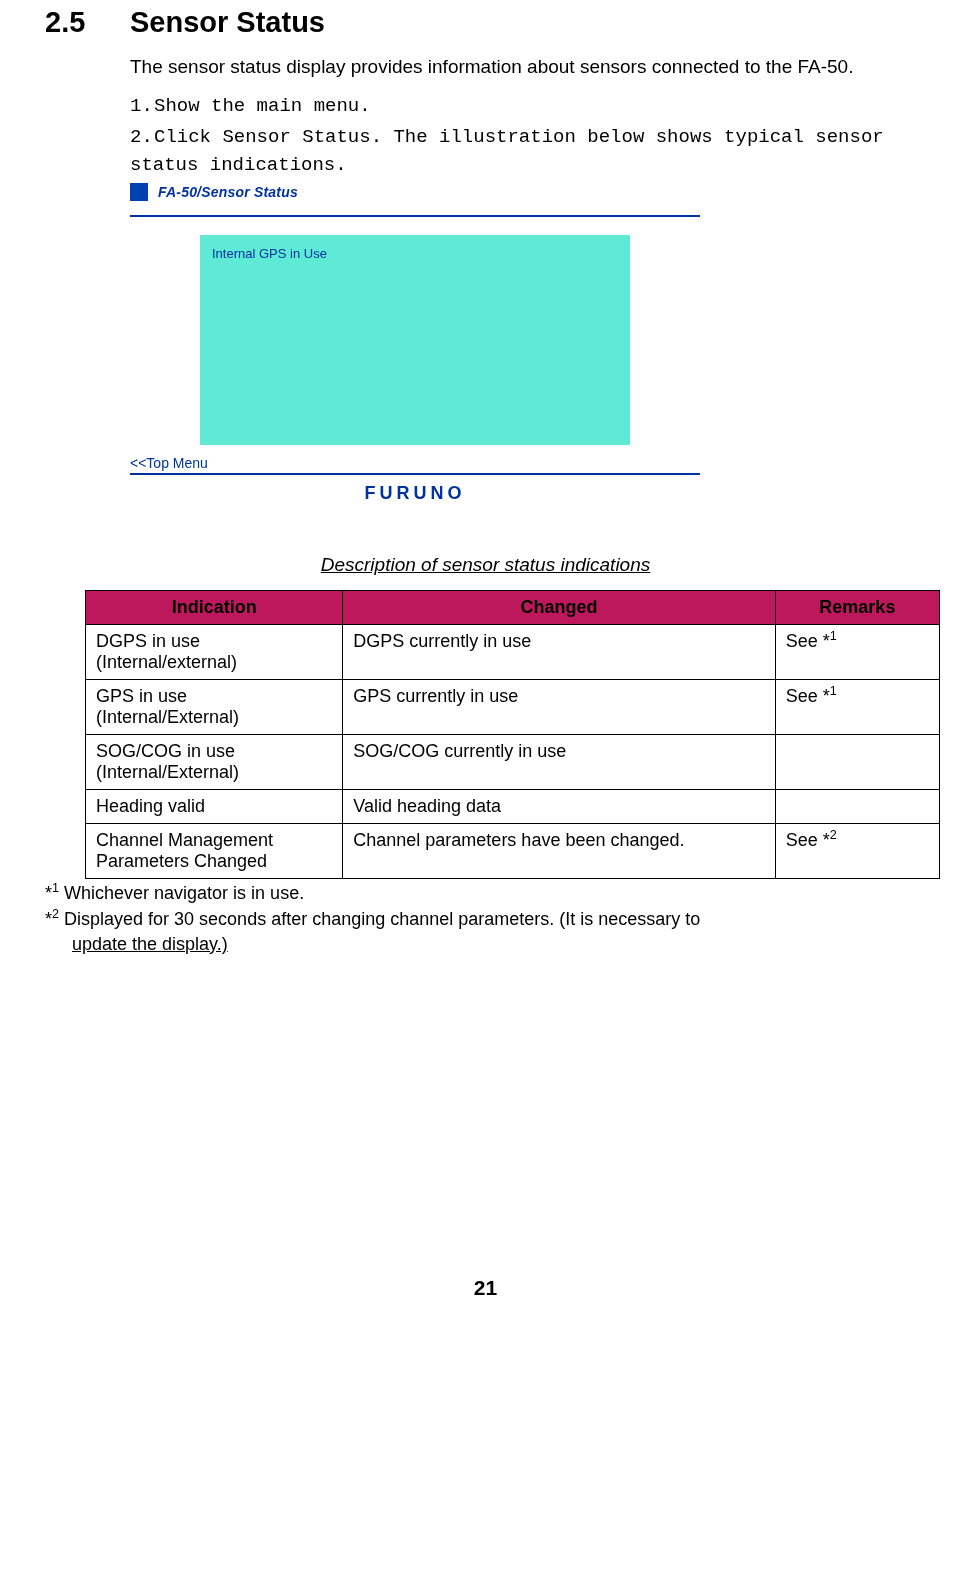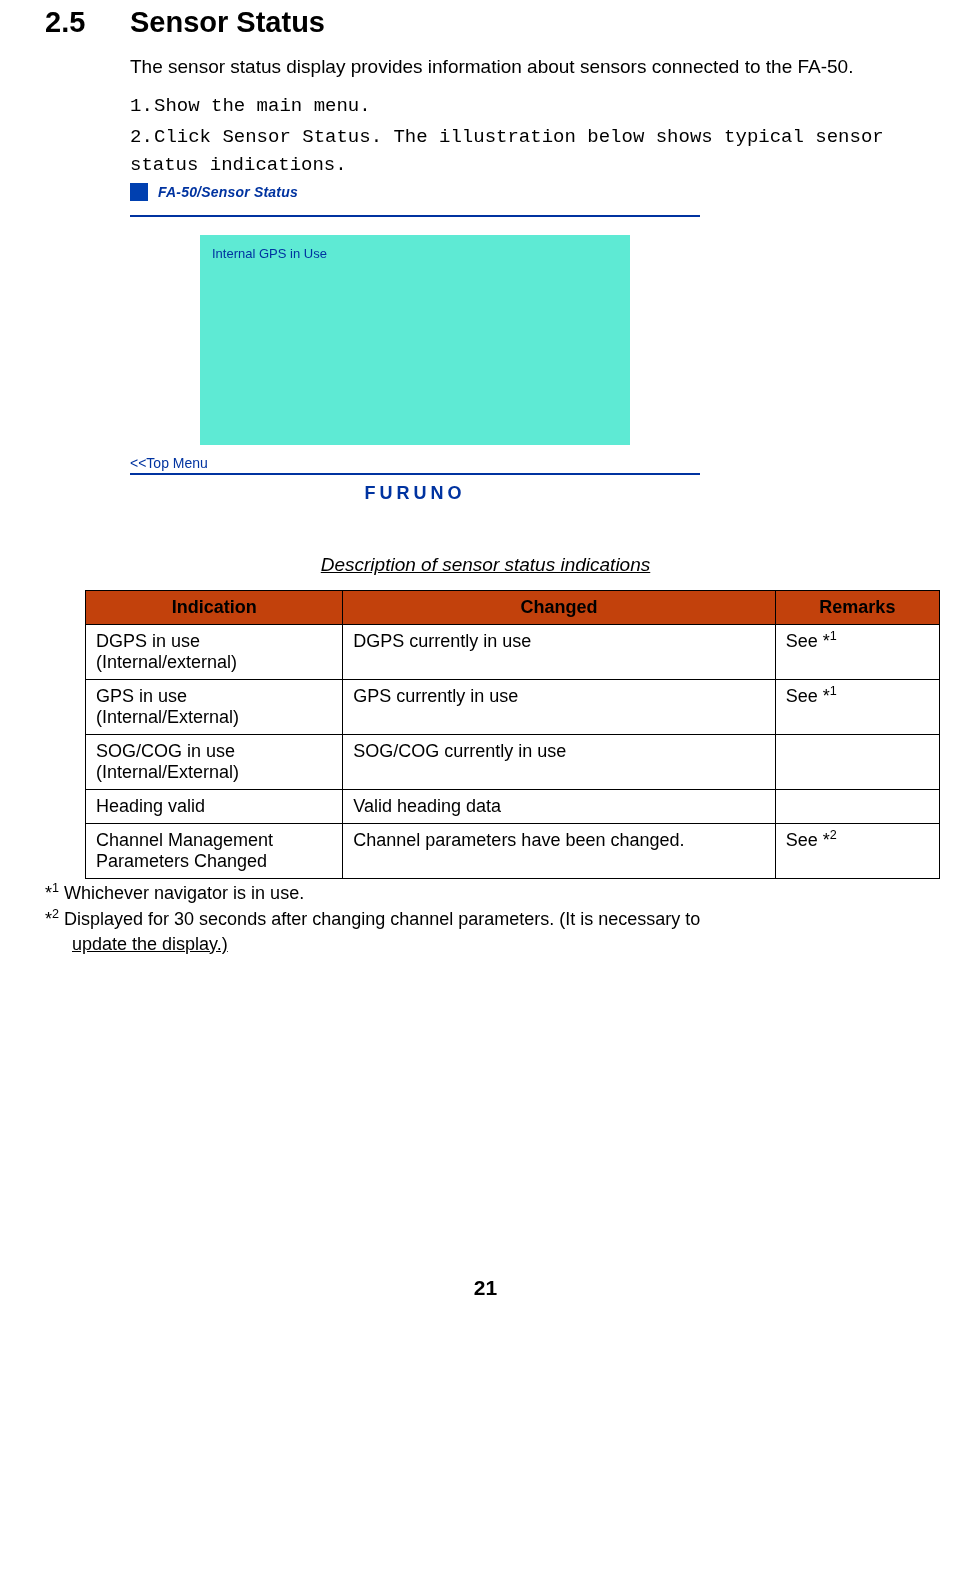--- a/index.html
+++ b/index.html
@@ -23,21 +23,21 @@
     .title-bar-text { color: #0033a0; font-weight: bold; font-size: 14px; font-style: italic; letter-spacing: 0.2px; }
     .status-area { background: #5eead4; margin: 18px 0 0 70px; width: 430px; height: 210px; padding: 10px 12px; }
     .status-line { color: #0033a0; font-size: 13px; line-height: 1.35; }
     .top-menu-link { color: #0033a0; font-size: 14px; margin-top: 10px; display: block; }
     .bottom-rule { border-top: 2px solid #0033a0; margin-top: 2px; }
     .furuno-logo { text-align: center; margin-top: 8px; }
     .furuno-text { color: #0033a0; font-weight: 900; font-size: 18px; letter-spacing: 4px; font-family: Arial, sans-serif; }
     .table-caption { text-align: center; font-style: italic; font-size: 19px; text-decoration: underline; margin-top: 50px; margin-bottom: 14px; }
     .desc-table { border-collapse: collapse; margin-left: 40px; width: 855px; }
     .desc-table th, .desc-table td { border: 1px solid #000; padding: 6px 10px; font-size: 18px; text-align: left; vertical-align: top; }
-    .desc-table th { text-align: center; font-weight: bold; background: #c2410c; }
+    .desc-table th { text-align: center; font-weight: bold; background: #be185d; }
     .desc-table th.col-ind { width: 235px; }
     .desc-table th.col-mean { width: 395px; }
     .desc-table th.col-rem { width: 150px; }
     sup { font-size: 0.7em; vertical-align: super; line-height: 0; }
     .footnote { font-size: 18px; margin-top: 2px; line-height: 1.35; }
     .fn-indent { margin-left: 27px; text-decoration: underline; }
     .page-number { text-align: center; font-size: 21px; font-weight: bold; margin-top: 320px; }
   </style>
 </head>
 <body>

